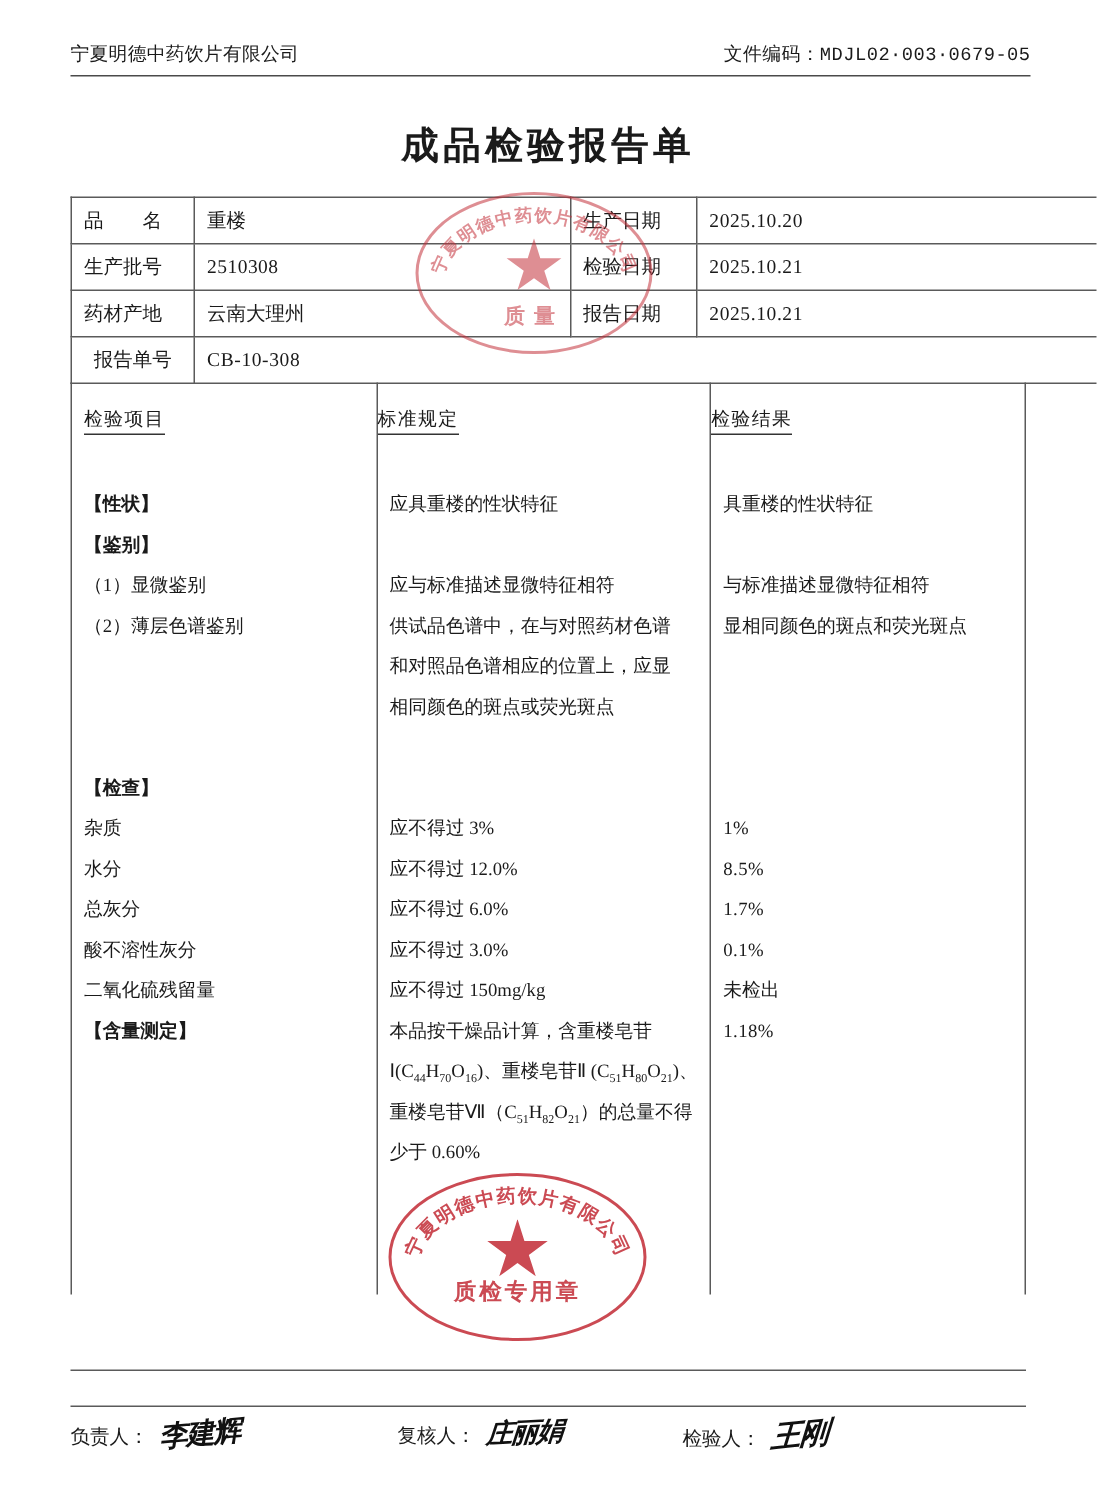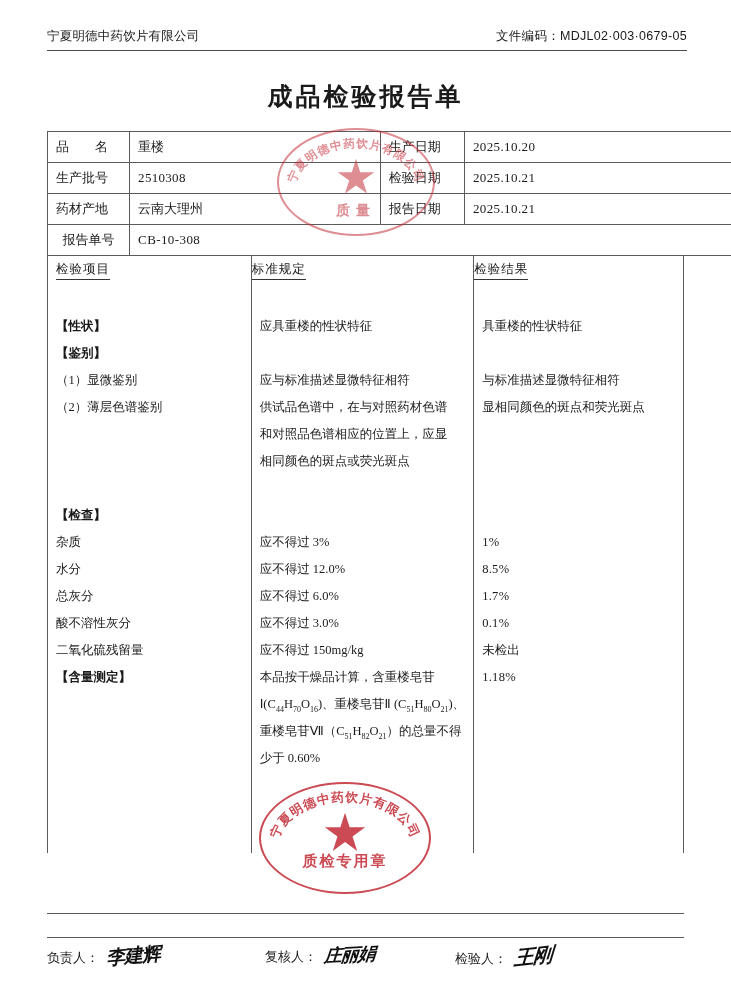--- a/index.html
+++ b/index.html
@@ -17,21 +17,21 @@
   .page { position: absolute; left: 0; top: 0; width: 731px; height: 1000px; }
 
   
   .doc-header {
     position: absolute;
     left: 47px; top: 28px; width: 640px;
     display: flex; justify-content: space-between; align-items: baseline;
     font-size: 12.5px;
     letter-spacing: 0.2px;
   }
-  .doc-header .code { font-family: Liberation Sans, sans-serif; letter-spacing: 0.3px; }
+  .doc-header .code { font-family: Liberation Mono, monospace; letter-spacing: 0.3px; }
   .header-rule {
     position: absolute; left: 47px; top: 50px; width: 640px;
     height: 1px; background: #4a4a4a;
   }
 
   
   .title {
     position: absolute; left: 0; top: 80px; width: 731px;
     text-align: center;
     font-size: 25px;
@@ -65,21 +65,21 @@
     position: absolute; left: 47px; top: 255px; width: 637px;
     border-collapse: collapse;
     font-size: 12.5px;
   }
   .main-table td {
     border-left: 1px solid #5a5a5a;
     border-right: 1px solid #5a5a5a;
     vertical-align: top;
     padding: 0;
   }
-  .main-table tr.hdr td { border-bottom: none; padding-top: 6px; padding-bottom: 6px; }
+  .main-table tr.hdr td { border-bottom: none; padding-top: 16px; padding-bottom: 6px; }
 
   .col-item { width: 212px; }
   .col-std { width: 212px; }
   .col-res { width: 213px; }
 
   .hdr-cell { text-align: left; }
   .hdr-label {
     display: inline-block;
     border-bottom: 1px solid #333;
     padding-bottom: 1px;

